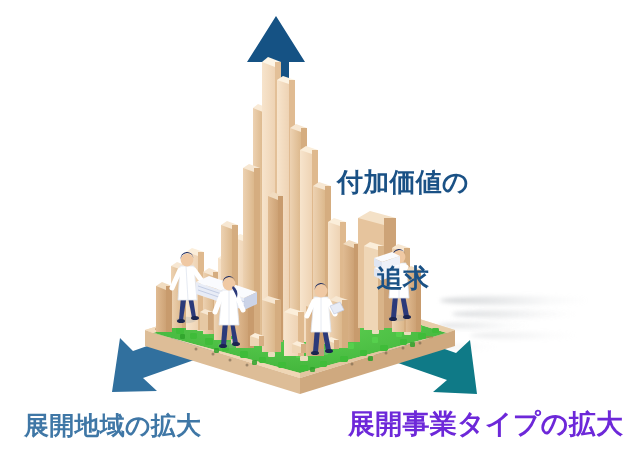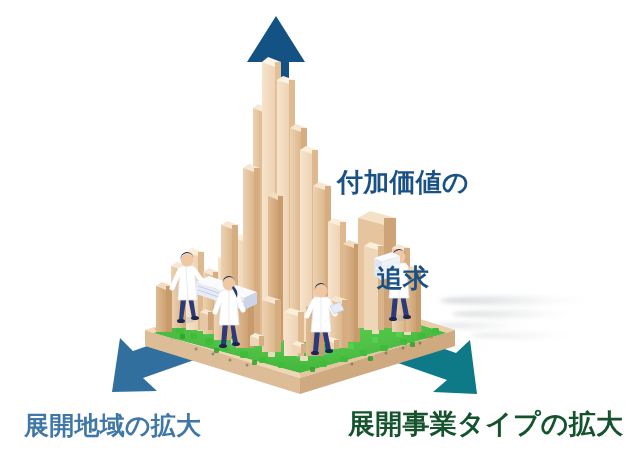--- a/index.html
+++ b/index.html
@@ -55,21 +55,21 @@
     left: 24px;
     top: 410px;
     font-size: 25px;
     color: #3f77a6;
   }
 
   #label-right {
     left: 348px;
     top: 408px;
     font-size: 27px;
-    color: #14532d;
+    color: #6d28d9;
   }
 
   
   .smear {
     position: absolute;
     background: linear-gradient(90deg, rgba(176,180,184,.55), rgba(200,204,208,.12) 72%, rgba(255,255,255,0));
     border-radius: 50%;
     filter: blur(2.2px);
   }
 </style>

